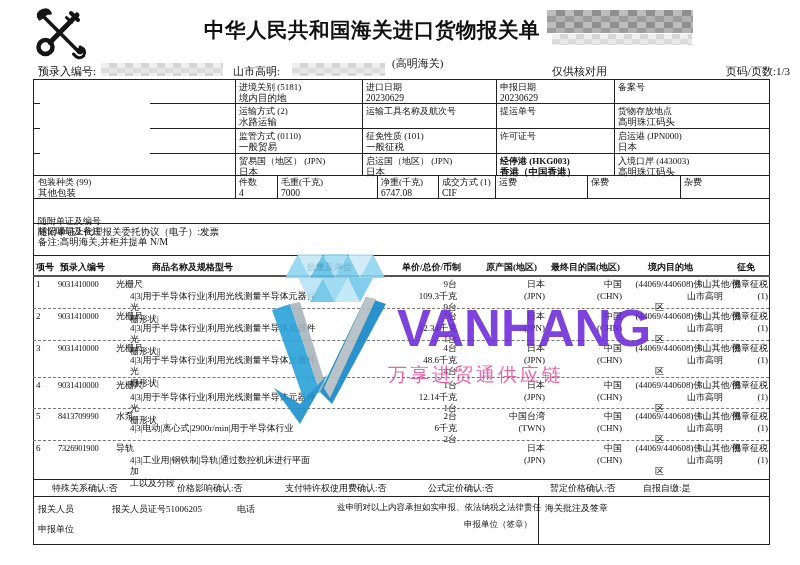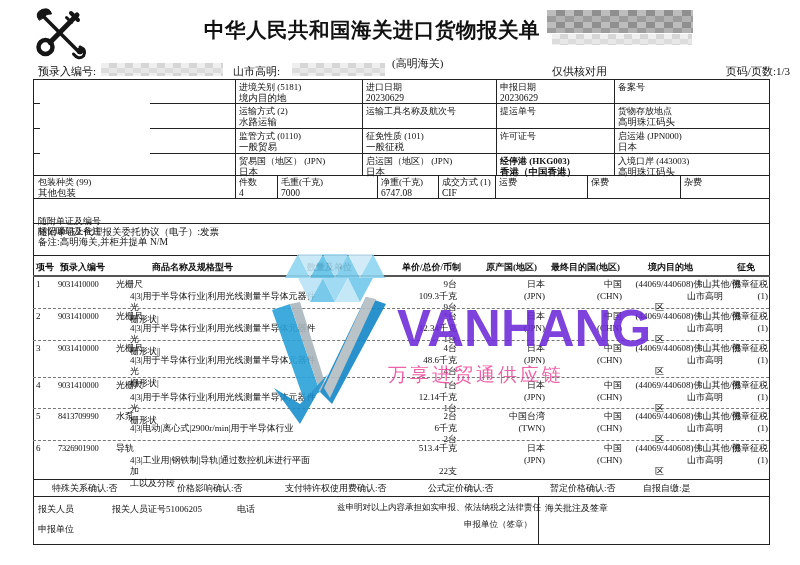--- a/index.html
+++ b/index.html
@@ -350,23 +350,20 @@
   </div>
 
   <div class="grow" style="top:440px;height:36px;">
     <div class="gc g-no">6</div>
     <div class="gc g-code">7326901900</div>
     <div class="gc g-name">
         <div>导轨</div>
         <div class="g-spec">4|3|工业用|钢铁制|导轨|通过数控机床进行平面加
 工以及分段</div>
       </div>
-    <div class="gc g-qty pre">513.4千克
-
-22支</div>
     <div class="gc g-price pre"></div>
     <div class="gc g-origin pre">日本
 (JPN)</div>
     <div class="gc g-dest pre">中国
 (CHN)</div>
     <div class="gc g-dom">
         <div>(44069/440608)佛山其他/佛</div>
         <div class="d2">山市高明</div>
         <div class="d3">区</div>
       </div>

